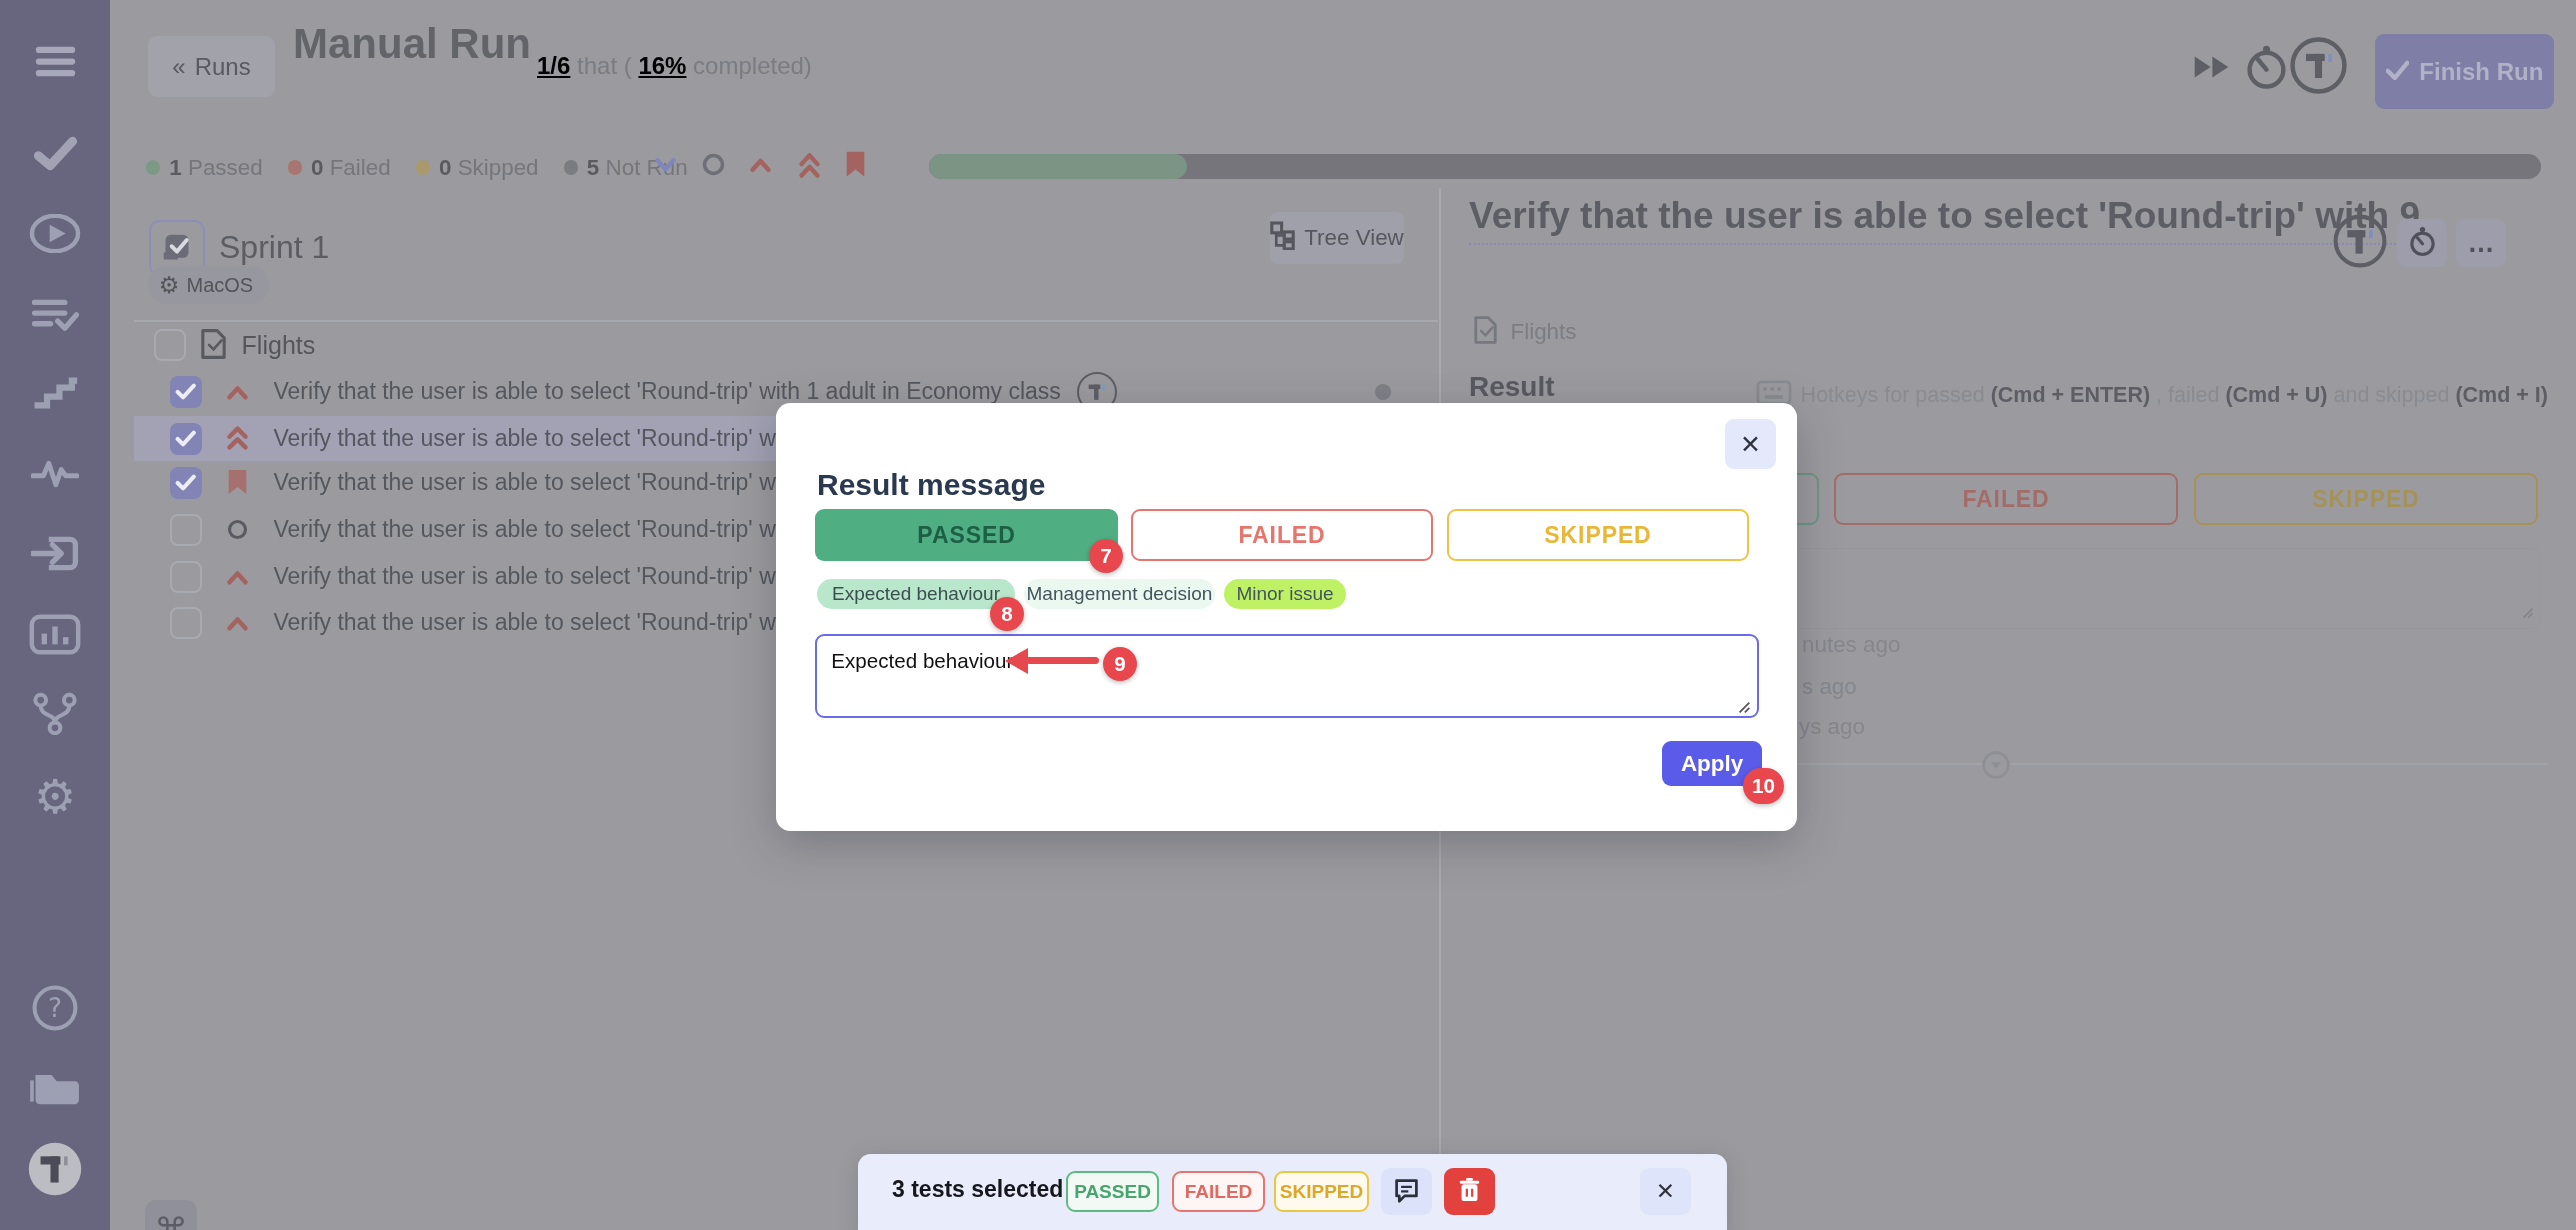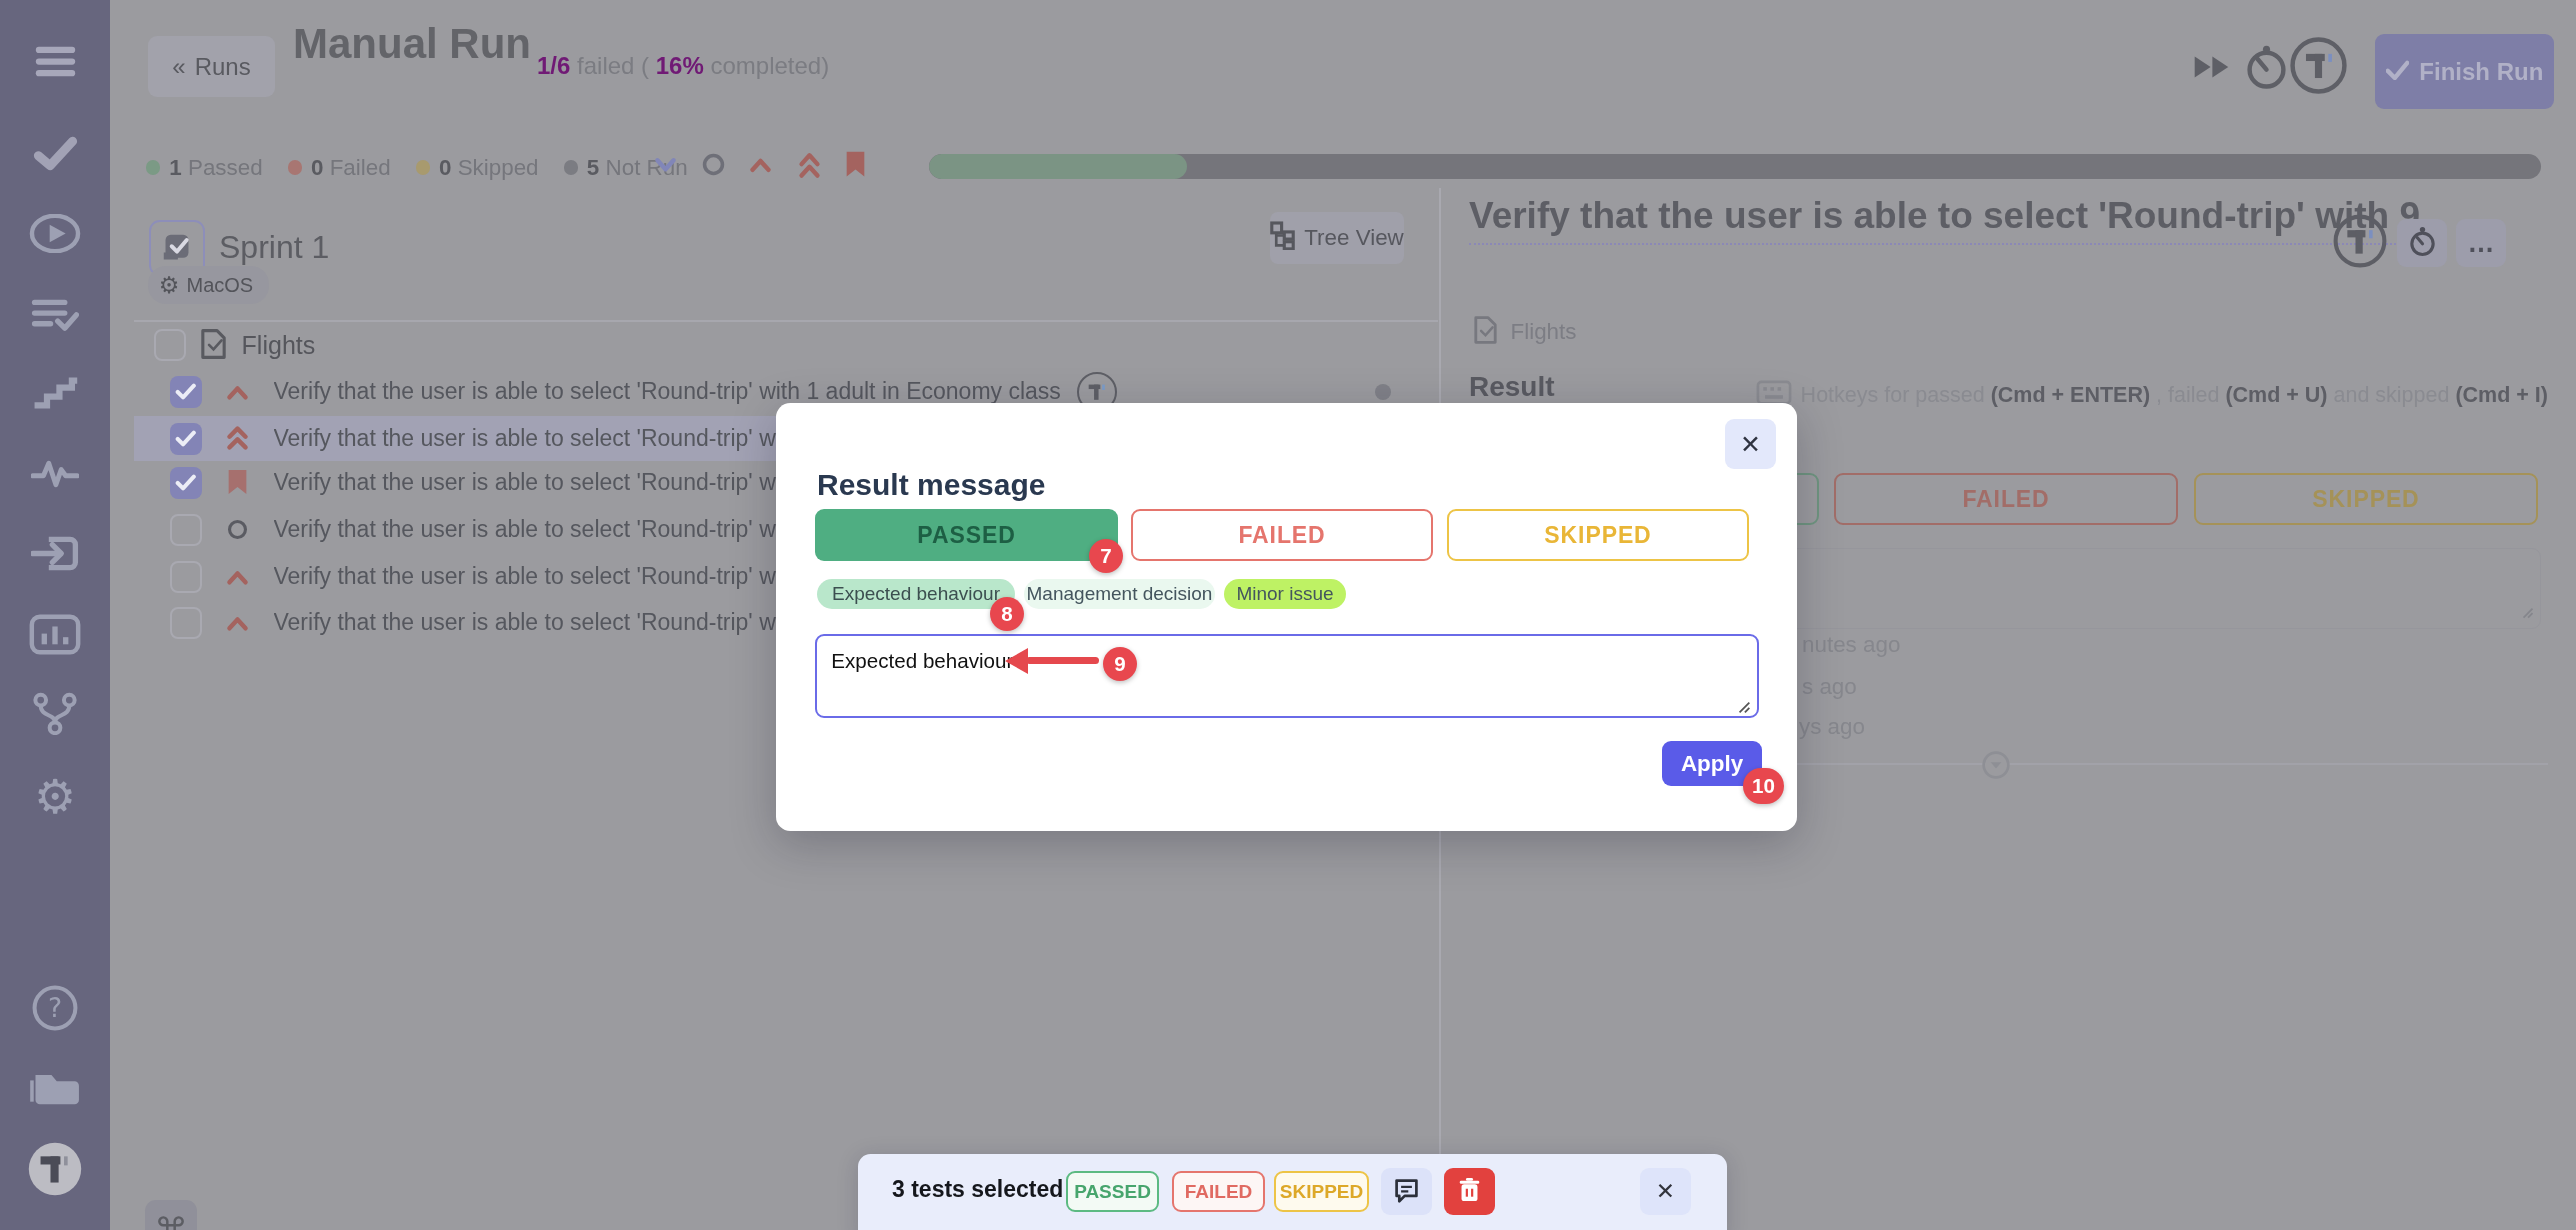--- a/index.html
+++ b/index.html
@@ -8,21 +8,21 @@
   .abs{position:absolute;}
   .flex{display:flex;align-items:center;}
 
   
   .sidebar{left:0;top:0;width:110px;height:1231px;background:#67667e;}
   .side-ic{position:absolute;left:0;width:110px;display:flex;justify-content:center;align-items:center;height:54px;cursor:pointer;}
   .runs-btn{left:148px;top:36px;width:127px;height:61px;background:#a2a2ab;border-radius:9px;
             color:#595a60;font-size:24px;display:flex;align-items:center;justify-content:center;gap:9px;}
   .page-title{left:293px;top:20px;font-size:42px;font-weight:bold;color:#636469;}
   .meta{left:537px;top:52px;font-size:24px;color:#7b7c82;}
-  .meta b{color:#701a75;}
+  .meta b{color:#000000;text-decoration:underline;}
   .finish-btn{left:2375px;top:34px;width:179px;height:75px;background:#7e7ea7;border-radius:9px;
               color:#b1b1c7;font-size:24px;font-weight:bold;display:flex;align-items:center;justify-content:center;gap:10.7px;}
   .dot{width:14.3px;height:14.3px;border-radius:50%;display:inline-block;}
   .count-lbl{font-size:22.4px;color:#75767c;margin-left:9px;}
   .count-lbl b{color:#5a5b61;}
   .progress{left:929px;top:154px;width:1612px;height:25px;border-radius:12.5px;background:#75757b;overflow:hidden;}
   .progress>div{height:100%;background:#7b9484;border-radius:12.5px;}
   .sprint-box{left:149px;top:220px;width:52px;height:52px;border:2.7px solid #8d8eb9;border-radius:10.7px;
               display:flex;align-items:center;justify-content:center;}
   .sprint-lbl{left:219px;top:229px;font-size:32px;color:#5c5d63;}
@@ -173,21 +173,21 @@
             <rect x="41" y="17" width="4" height="10" fill="#8f909b"></rect>
           </svg></span>
     </div>
   </div>
 
   <div class="abs runs-btn">
     <span>«</span>
     <span>Runs</span>
   </div>
   <div class="abs page-title">Manual Run</div>
-  <div class="abs meta"><b>1/6</b><span> failed ( </span><b>16%</b><span> completed)</span></div>
+  <div class="abs meta"><b>1/6</b><span> that ( </span><b>16%</b><span> completed)</span></div>
 
   <div class="abs" style="left:2191px;top:52px;">
     <span><svg width="48" height="30" viewBox="0 0 54 34">
           <polygon points="4,5 22,17 4,29" fill="#5e5f66"></polygon>
           <polygon points="24,5 42,17 24,29" fill="#5e5f66"></polygon>
         </svg></span>
   </div>
   <div class="abs" style="left:2243px;top:43px;">
     <span><svg width="47" height="48" viewBox="0 0 52 54">
           <circle cx="26" cy="30" r="19" stroke="#5e5f66" stroke-width="5" fill="none"></circle>

